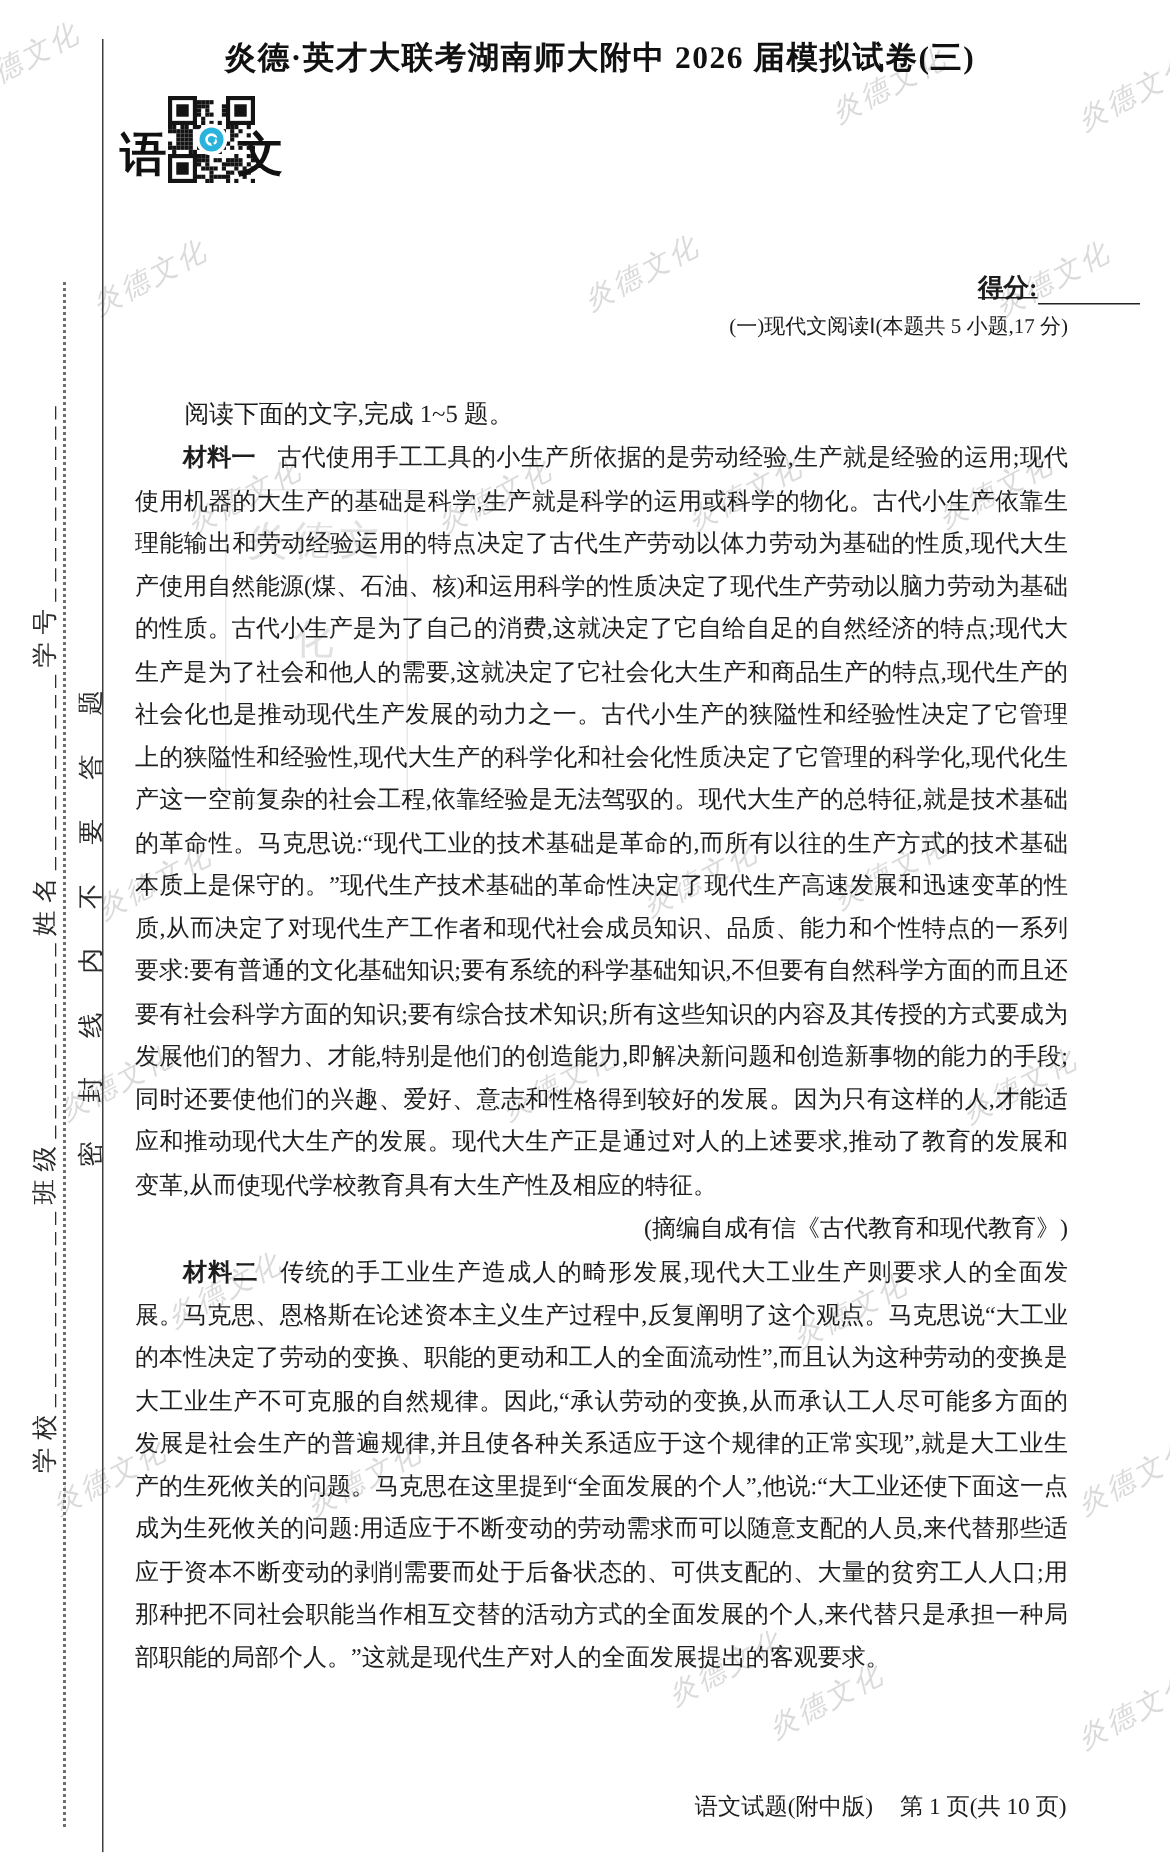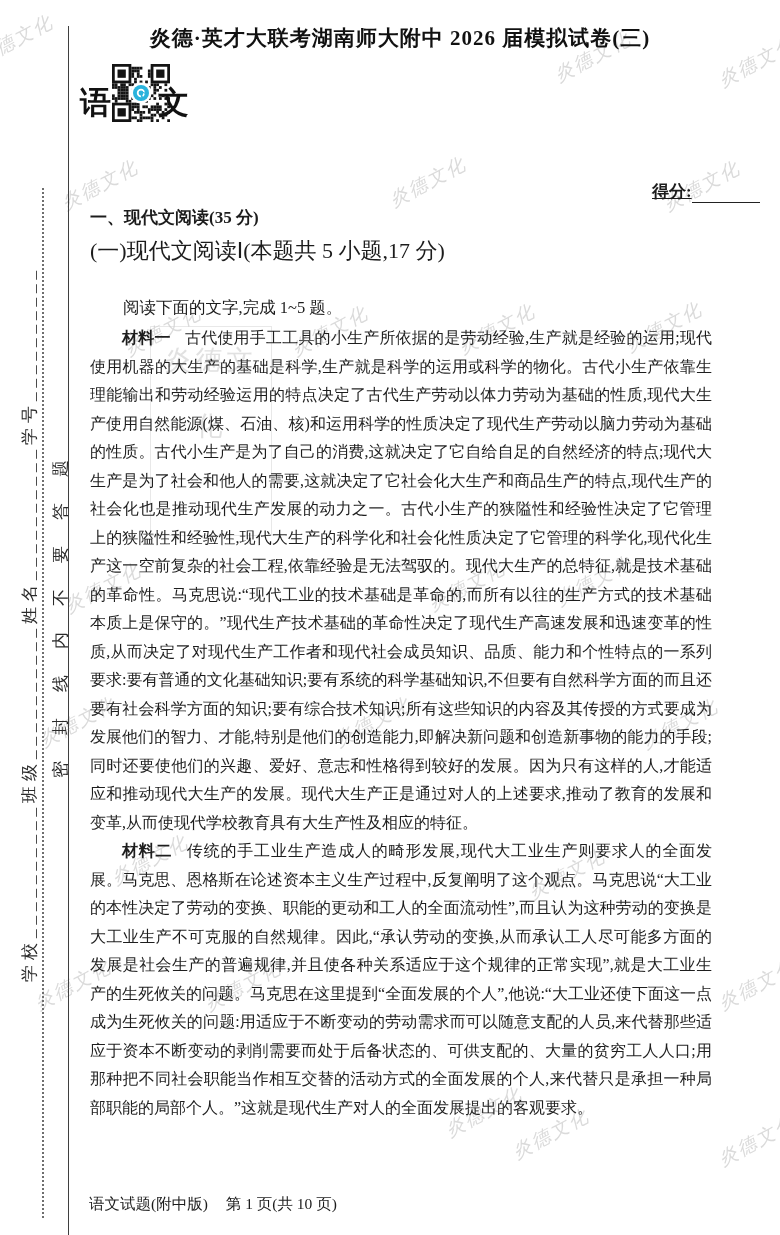--- a/index.html
+++ b/index.html
@@ -39,31 +39,31 @@
   .subject-title{
     position:absolute;left:80px;top:82px;width:640px;text-align:left;
     font-size:31px;font-weight:bold;letter-spacing:8px;color:#111;
   }
   .exam-info{position:absolute;left:80px;top:144px;width:640px;text-align:center;font-size:16.5px;}
   .score-row{position:absolute;left:652px;top:180px;font-size:17px;font-weight:bold;white-space:nowrap;text-decoration:underline;}
   .score-blank{display:inline-block;width:68px;border-bottom:1.5px solid #222;height:20px;vertical-align:bottom;}
   
   .content{position:absolute;left:90px;top:202px;width:622px;}
   .h1{font-weight:bold;font-size:17px;line-height:32px;}
-  .h2{font-size:22px;line-height:33px;}
+  .h2{font-size:14px;line-height:33px;text-align:right;}
   .instruction{font-size:16.5px;line-height:33px;text-indent:2em;margin-top:24px;}
   p.bodytext{
     margin:0;font-size:16px;line-height:28.5px;text-align:justify;
     text-justify:inter-ideograph;text-indent:2em;color:#1e1e1e;
   }
   p.bodytext .mat-label{font-weight:bold;margin-right:.9em;}
   .attribution{font-size:16px;line-height:30px;text-align:right;margin:0;}
   .mat2{margin-top:5px;}
   
-  .footer{position:absolute;left:80px;top:1194px;width:640px;text-align:left;font-size:15.5px;}
+  .footer{position:absolute;left:80px;top:1194px;width:640px;text-align:right;font-size:15.5px;}
   .footer span{margin:0 9px;}
 </style>
 </head>
 <body>
 
 <div class="page">
 
   <div id="wm-layer">
       <span class="wm" style="left: 15px; top: 40px;">炎德文化</span>
       <span class="wm" style="left: 593px; top: 57px;">炎德文化</span>
@@ -261,26 +261,26 @@
       <circle cx="29" cy="29" r="4.2" fill="#ffffff"></circle>
       <circle cx="29" cy="29" r="2.4" fill="#2ab3dc"></circle>
       <text x="31.5" y="33.5" font-family="&quot;Liberation Sans&quot;, sans-serif" font-size="11" font-weight="bold" fill="#2ab3dc" text-anchor="middle">d</text>
     </svg>
   <div class="subject-title">语　文</div>
   <div class="score-row">
     <span>得分:</span><span class="score-blank"></span>
   </div>
 
   <div class="content">
-    <div class="h1">一、现代文阅读(35 分)</div>
     <div class="h2">(一)现代文阅读Ⅰ(本题共 5 小题,17 分)</div>
     <div class="instruction">阅读下面的文字,完成 1~5 题。</div>
 
     <p class="bodytext"><span class="mat-label">材料一</span><span>古代使用手工工具的小生产所依据的是劳动经验,生产就是经验的运用;现代使用机器的大生产的基础是科学,生产就是科学的运用或科学的物化。古代小生产依靠生理能输出和劳动经验运用的特点决定了古代生产劳动以体力劳动为基础的性质,现代大生产使用自然能源(煤、石油、核)和运用科学的性质决定了现代生产劳动以脑力劳动为基础的性质。古代小生产是为了自己的消费,这就决定了它自给自足的自然经济的特点;现代大生产是为了社会和他人的需要,这就决定了它社会化大生产和商品生产的特点,现代生产的社会化也是推动现代生产发展的动力之一。古代小生产的狭隘性和经验性决定了它管理上的狭隘性和经验性,现代大生产的科学化和社会化性质决定了它管理的科学化,现代化生产这一空前复杂的社会工程,依靠经验是无法驾驭的。现代大生产的总特征,就是技术基础的革命性。马克思说:“现代工业的技术基础是革命的,而所有以往的生产方式的技术基础本质上是保守的。”现代生产技术基础的革命性决定了现代生产高速发展和迅速变革的性质,从而决定了对现代生产工作者和现代社会成员知识、品质、能力和个性特点的一系列要求:要有普通的文化基础知识;要有系统的科学基础知识,不但要有自然科学方面的而且还要有社会科学方面的知识;要有综合技术知识;所有这些知识的内容及其传授的方式要成为发展他们的智力、才能,特别是他们的创造能力,即解决新问题和创造新事物的能力的手段;同时还要使他们的兴趣、爱好、意志和性格得到较好的发展。因为只有这样的人,才能适应和推动现代大生产的发展。现代大生产正是通过对人的上述要求,推动了教育的发展和变革,从而使现代学校教育具有大生产性及相应的特征。</span></p>
 
+    <div class="attribution">(摘编自成有信《古代教育和现代教育》)</div>
 
     <p class="bodytext mat2"><span class="mat-label">材料二</span><span>传统的手工业生产造成人的畸形发展,现代大工业生产则要求人的全面发展。马克思、恩格斯在论述资本主义生产过程中,反复阐明了这个观点。马克思说“大工业的本性决定了劳动的变换、职能的更动和工人的全面流动性”,而且认为这种劳动的变换是大工业生产不可克服的自然规律。因此,“承认劳动的变换,从而承认工人尽可能多方面的发展是社会生产的普遍规律,并且使各种关系适应于这个规律的正常实现”,就是大工业生产的生死攸关的问题。马克思在这里提到“全面发展的个人”,他说:“大工业还使下面这一点成为生死攸关的问题:用适应于不断变动的劳动需求而可以随意支配的人员,来代替那些适应于资本不断变动的剥削需要而处于后备状态的、可供支配的、大量的贫穷工人人口;用那种把不同社会职能当作相互交替的活动方式的全面发展的个人,来代替只是承担一种局部职能的局部个人。”这就是现代生产对人的全面发展提出的客观要求。</span></p>
 
   </div>
 
   <div class="footer">
     <span>语文试题(附中版)</span><span>第 1 页(共 10 页)</span>
   </div>
 
 </div>

